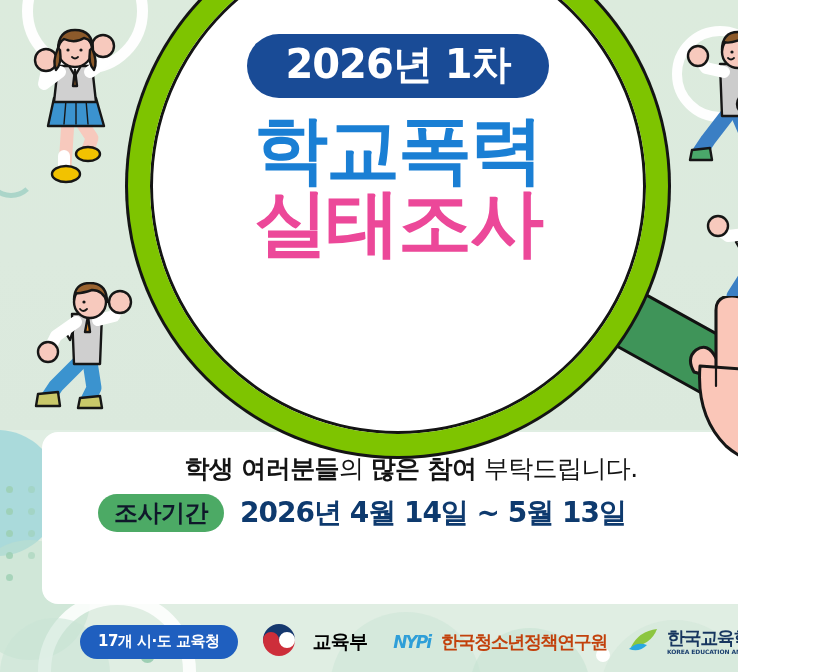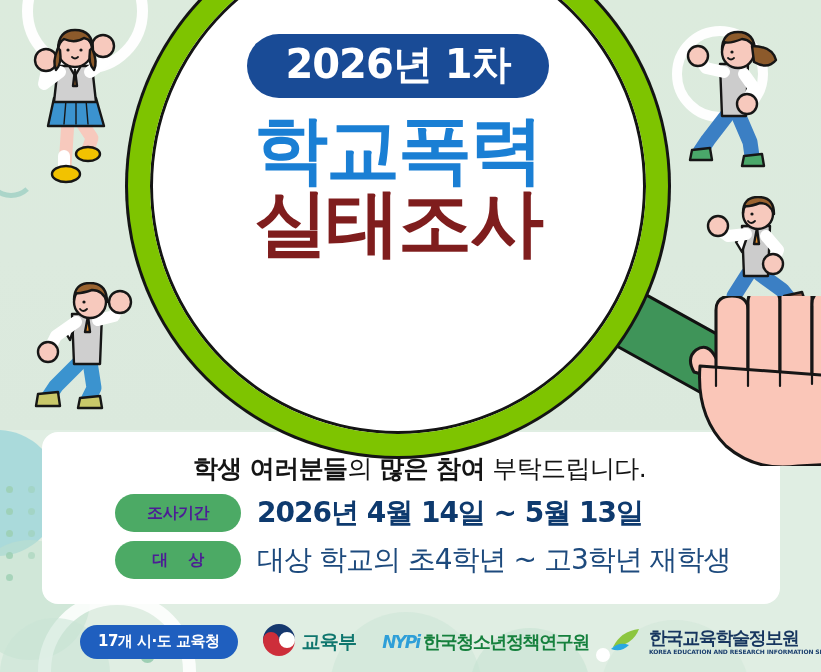--- a/index.html
+++ b/index.html
@@ -6,21 +6,21 @@
   html, body {
     margin: 0;
     padding: 0;
     background: #ffffff;
   }
   body {
     font-family: "DejaVu Sans", "Liberation Sans", sans-serif;
   }
   .poster {
     position: relative;
-    width: 821px;
+    width: 738px;
     height: 672px;
     overflow: hidden;
     background: #dfecdf;
   }
 
   
   .bg-layer { position: absolute; inset: 0; overflow: hidden; }
   .bg-tint-top {
     position: absolute; left: 0; top: 0; width: 821px; height: 430px;
     background: linear-gradient(180deg, #dcebdd 0%, #dceade 60%, #dbe9dd 100%);
@@ -131,21 +131,21 @@
   .title-main {
     margin-top: 12px;
     font-size: 74px;
     font-weight: bold;
     letter-spacing: -2px;
     line-height: 1.07;
     text-align: center;
     white-space: nowrap;
   }
   .title-line-1 { color: #1a7fd4; }
-  .title-line-2 { color: #7f1d1d; margin-top: -6px; text-align: center; }
+  .title-line-2 { color: #ec4899; margin-top: -6px; text-align: center; }
 
   
   .student { position: absolute; z-index: 3; }
   .student svg { display: block; }
   .student-tl { left: 18px; top: 28px; }
   .student-tr { left: 676px; top: 30px; }
   .student-ml { left: 28px; top: 282px; }
   .student-mr { left: 700px; top: 196px; }
 
   
@@ -153,44 +153,44 @@
 
   
   .info-panel {
     position: absolute;
     left: 42px; top: 432px;
     width: 738px; height: 172px;
     background: #ffffff;
     border-radius: 16px;
     box-sizing: border-box;
     z-index: 5;
-    padding: 14px 0 0 17px;
+    padding: 14px 0 0 0;
   }
   .info-headline {
     text-align: center;
     font-size: 25px;
     color: #141414;
     letter-spacing: -0.6px;
     margin: 6px 0 2px 0;
     white-space: nowrap;
   }
   .info-headline b { font-weight: bold; }
   .info-headline span { font-weight: normal; }
 
   .info-row {
     display: flex;
     align-items: center;
     margin-top: 9px;
     padding-left: 56px;
   }
   .pill-label {
     background: #4caa65;
-    color: #4c1d95;
+    color: #0f172a;
     border-radius: 22px;
-    font-size: 16px;
+    font-size: 24px;
     font-weight: bold;
     letter-spacing: -0.5px;
     width: 126px;
     height: 38px;
     display: flex;
     align-items: center;
     justify-content: center;
     flex: none;
     box-sizing: border-box;
     white-space: pre;
@@ -225,39 +225,39 @@
     border-radius: 20px;
     white-space: nowrap;
   }
   .logo {
     display: flex;
     align-items: center;
     white-space: nowrap;
   }
   .logo-moe { margin-left: 24px; }
   .logo-moe .label {
-    margin-left: 6px;
+    margin-left: 17px;
     font-size: 19px;
     font-weight: bold;
-    color: #0f766e;
+    color: #000000;
     letter-spacing: -0.8px;
   }
   .logo-nypi { margin-left: 26px; }
   .logo-nypi .mark {
     font-size: 17px;
     font-weight: bold;
     font-style: italic;
     color: #2f9fd8;
     letter-spacing: -2px;
   }
   .logo-nypi .label {
-    margin-left: 4px;
+    margin-left: 11px;
     font-size: 18px;
     font-weight: bold;
-    color: #15803d;
+    color: #c2410c;
     letter-spacing: -1.4px;
   }
   .logo-keris { margin-left: 22px; }
   .keris-box {
     background: #1b3f6e;
     color: #ffffff;
     font-size: 21px;
     font-weight: bold;
     letter-spacing: 0.5px;
     padding: 3px 9px 4px;
@@ -454,24 +454,20 @@
   <div class="info-panel">
     <div class="info-headline">
       <b>학생 여러분들</b><span>의 </span><b>많은 참여</b><span> 부탁드립니다.</span>
     </div>
 
     <div class="info-row">
       <div class="pill-label">조사기간</div>
       <div class="row-value period">2026년 4월 14일 ~ 5월 13일</div>
     </div>
 
-    <div class="info-row">
-      <div class="pill-label">대    상</div>
-      <div class="row-value target">대상 학교의 초4학년 ~ 고3학년 재학생</div>
-    </div>
   </div>
 
   <div class="bg-layer" style="top:600px;">
     <div class="deco-circle deco-ring-footer" style="top:-8px;"></div>
     <div class="deco-circle deco-mint-footer-1" style="top:12px;"></div>
     <div class="deco-circle deco-mint-footer-2" style="top:28px;"></div>
     <div class="deco-circle deco-mint-footer-3" style="top:20px;"></div>
     <div class="deco-circle deco-white-dot-a" style="top:48px;"></div>
     <div class="deco-circle deco-white-dot-b" style="top:48px;"></div>
     <div class="deco-circle deco-bluegreen-bottom" style="top:18px;"></div>

